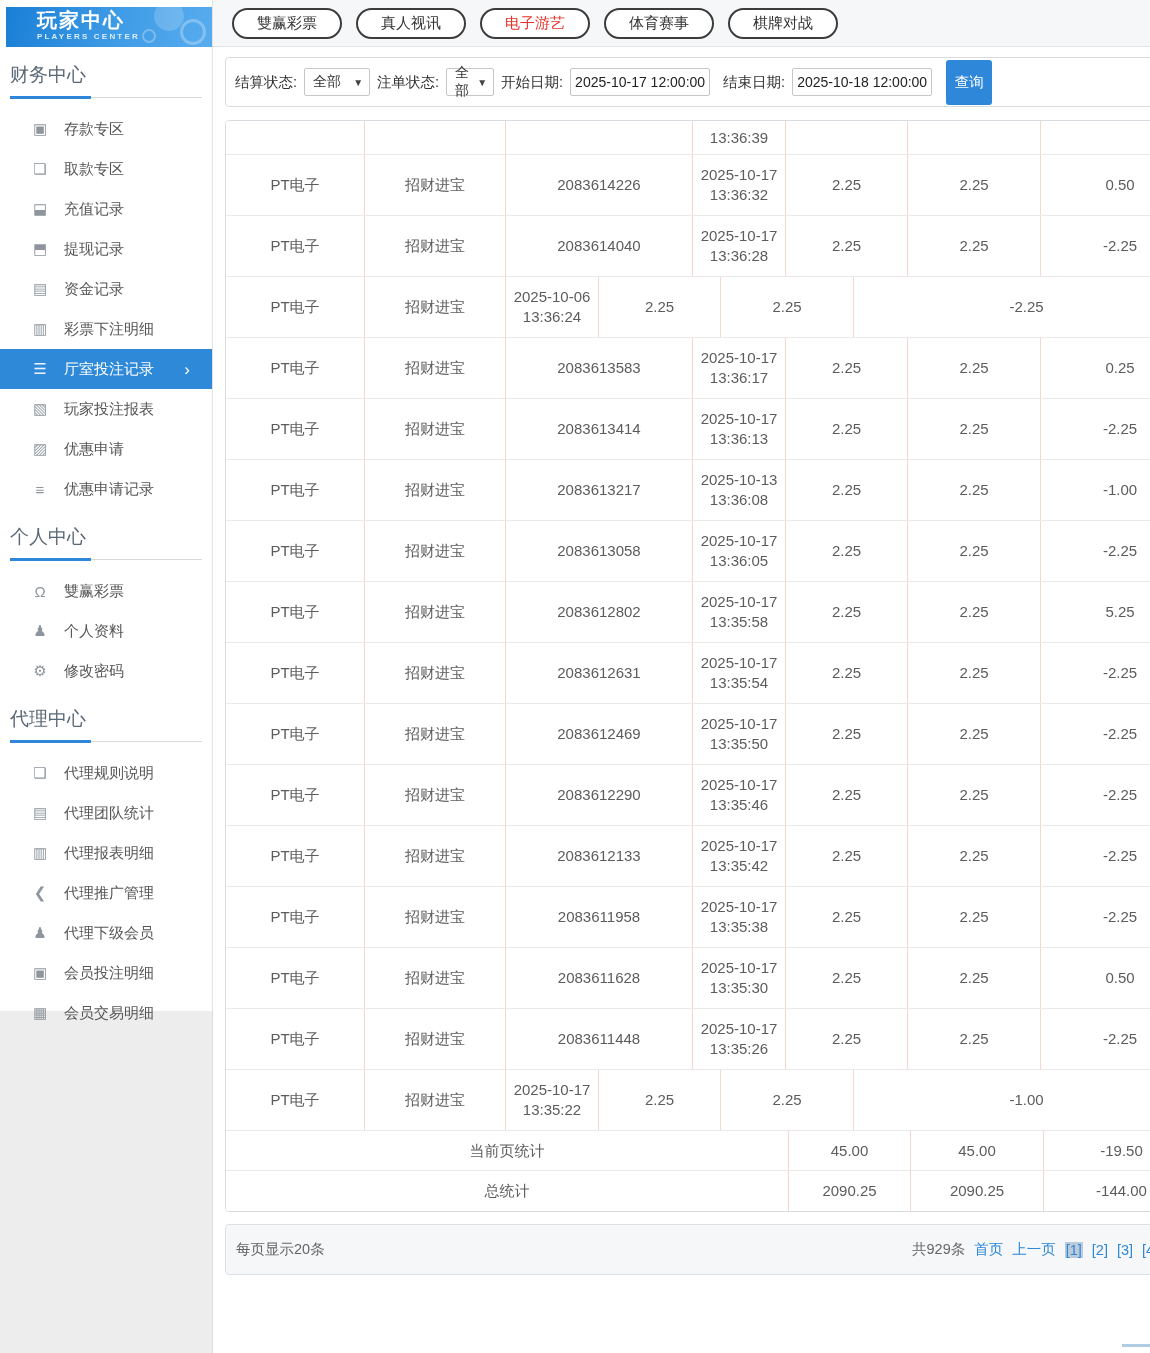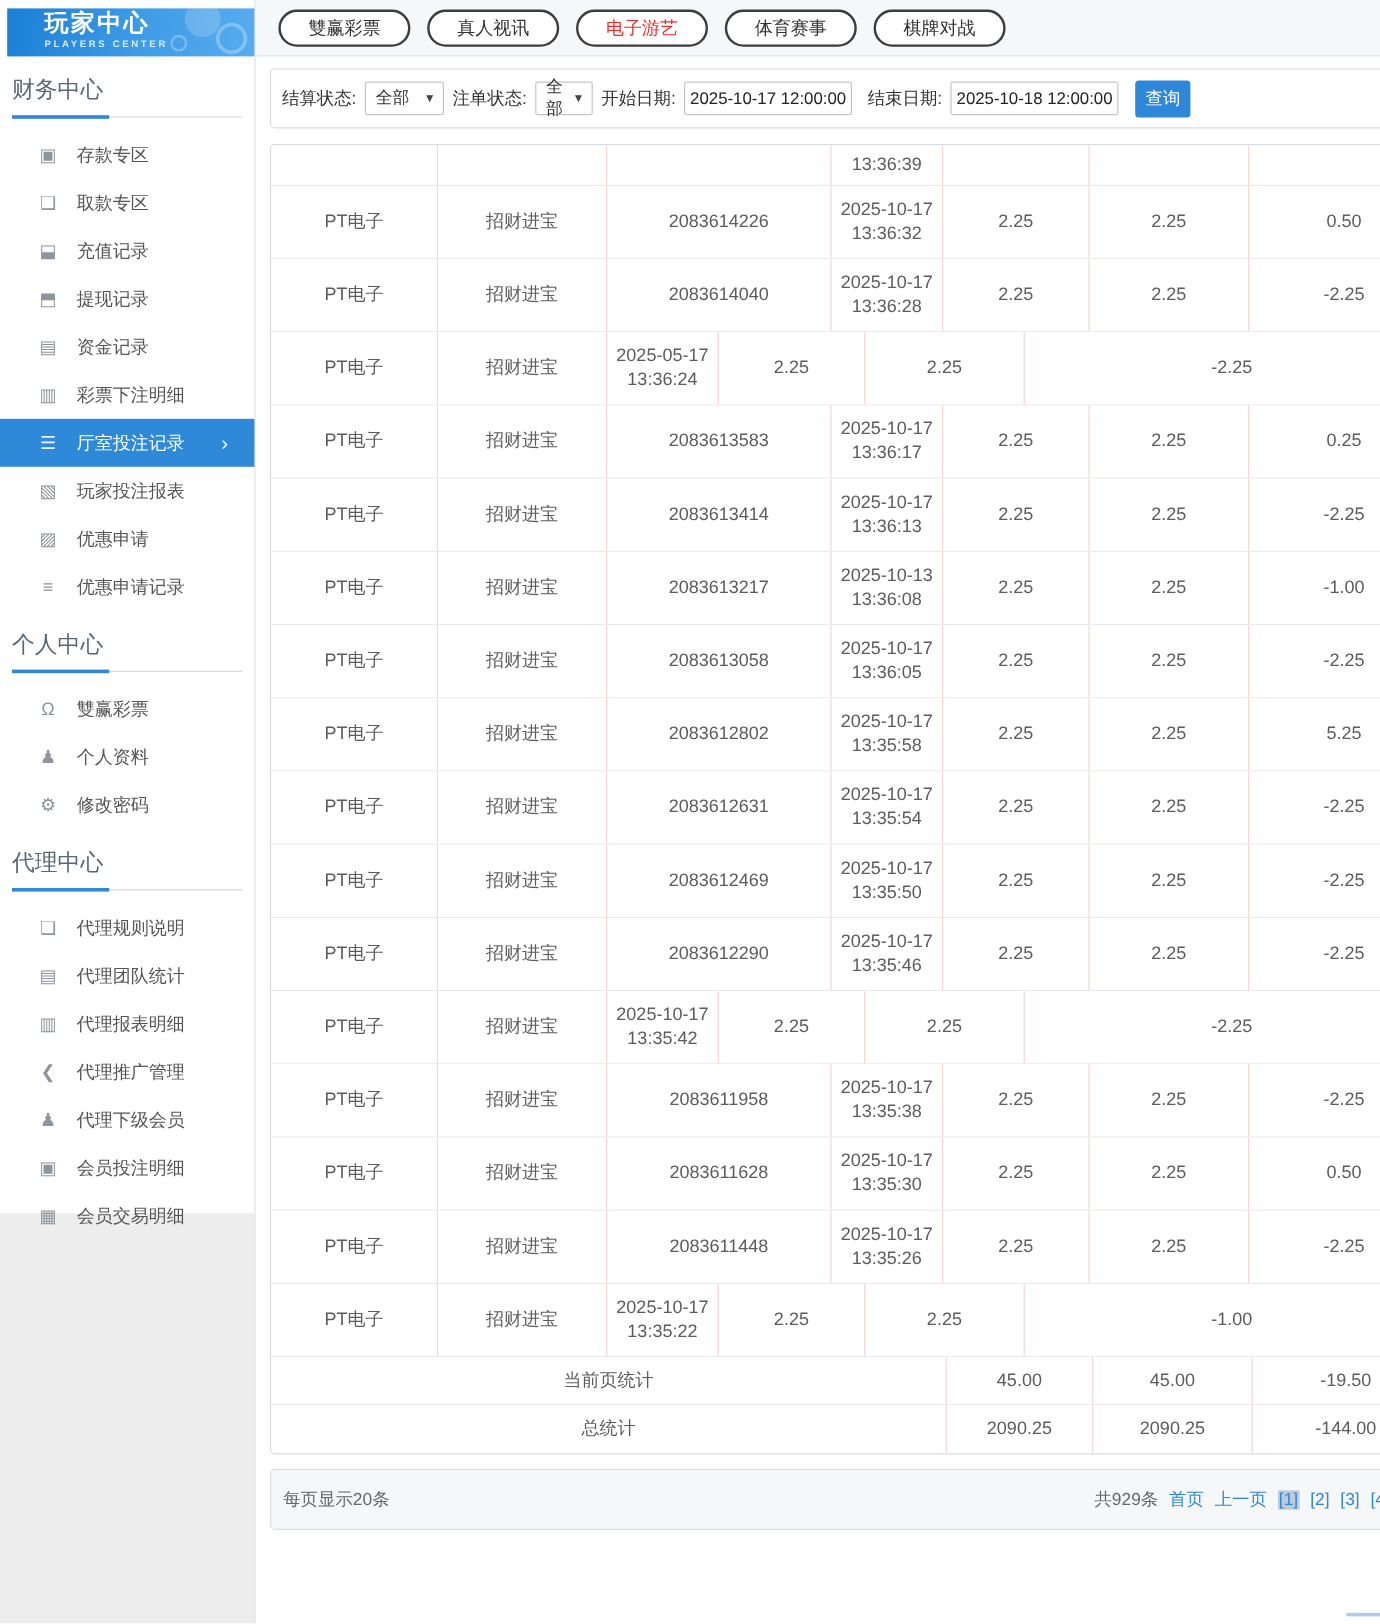--- a/index.html
+++ b/index.html
@@ -34,21 +34,21 @@
   .pill.active{color:#e6302a}
 
   .content{padding:10px 16px 0 12px}
   .box{width:975px;border:1px solid #d8dce0;border-radius:4px;background:#fff}
 
   .filterbox{height:50px;display:flex;align-items:center;padding-left:9px;gap:7px;font-size:14.5px;color:#333}
   .sel{height:28px;border:1px solid #c6c6c6;border-radius:2px;background:#fff;display:flex;align-items:center;padding:0 6px 0 8px;font-size:14px;color:#333;cursor:pointer}
   .sel .car{margin-left:auto;font-size:10px;color:#444;padding-left:6px}
   .sel.w1{width:66px}.sel.w2{width:48px}
   .dinput{width:140px;height:28px;border:1px solid #c6c6c6;border-radius:2px;text-align:center;font-size:14px;color:#222;font-family:"Liberation Sans",sans-serif;background:#fff}
-  .qbtn{width:46px;height:31px;background:#2e87d9;color:#fff;border:none;border-radius:3px;font-size:14.5px;margin-left:7px;cursor:pointer;font-family:"Liberation Sans",sans-serif}
+  .qbtn{width:46px;height:45px;background:#2e87d9;color:#fff;border:none;border-radius:3px;font-size:14.5px;margin-left:7px;cursor:pointer;font-family:"Liberation Sans",sans-serif}
 
   .tablebox{margin-top:13px;overflow:hidden}
   .trow{display:flex;border-bottom:1px solid #eaeaea;background:#fff}
   .trow:last-child{border-bottom:none}
   .tcell{border-right:1px solid #f5d7cf;display:flex;align-items:center;justify-content:center;text-align:center;font-size:15px;color:#5c5c5c;line-height:20px;padding:2px 6px}
   .tcell:last-child{border-right:none}
   .c1{width:139px}.c2{width:141px}.c3{width:187px}.c4{width:93px}.c5{width:122px}.c6{width:133px}.c7{flex:1}
   .clabel{width:563px}
   .trow.partial{height:34px}
   .trow.data{height:61px}
@@ -223,21 +223,21 @@
           <div class="tcell c2">招财进宝</div>
           <div class="tcell c3">2083614040</div>
           <div class="tcell c4">2025-10-17 13:36:28</div>
           <div class="tcell c5">2.25</div>
           <div class="tcell c6">2.25</div>
           <div class="tcell c7">-2.25</div>
         </div>
         <div class="trow data">
           <div class="tcell c1">PT电子</div>
           <div class="tcell c2">招财进宝</div>
-          <div class="tcell c4">2025-05-17 13:36:24</div>
+          <div class="tcell c4">2025-10-06 13:36:24</div>
           <div class="tcell c5">2.25</div>
           <div class="tcell c6">2.25</div>
           <div class="tcell c7">-2.25</div>
         </div>
         <div class="trow data">
           <div class="tcell c1">PT电子</div>
           <div class="tcell c2">招财进宝</div>
           <div class="tcell c3">2083613583</div>
           <div class="tcell c4">2025-10-17 13:36:17</div>
           <div class="tcell c5">2.25</div>
@@ -303,20 +303,21 @@
           <div class="tcell c2">招财进宝</div>
           <div class="tcell c3">2083612290</div>
           <div class="tcell c4">2025-10-17 13:35:46</div>
           <div class="tcell c5">2.25</div>
           <div class="tcell c6">2.25</div>
           <div class="tcell c7">-2.25</div>
         </div>
         <div class="trow data">
           <div class="tcell c1">PT电子</div>
           <div class="tcell c2">招财进宝</div>
+          <div class="tcell c3">2083612133</div>
           <div class="tcell c4">2025-10-17 13:35:42</div>
           <div class="tcell c5">2.25</div>
           <div class="tcell c6">2.25</div>
           <div class="tcell c7">-2.25</div>
         </div>
         <div class="trow data">
           <div class="tcell c1">PT电子</div>
           <div class="tcell c2">招财进宝</div>
           <div class="tcell c3">2083611958</div>
           <div class="tcell c4">2025-10-17 13:35:38</div>

